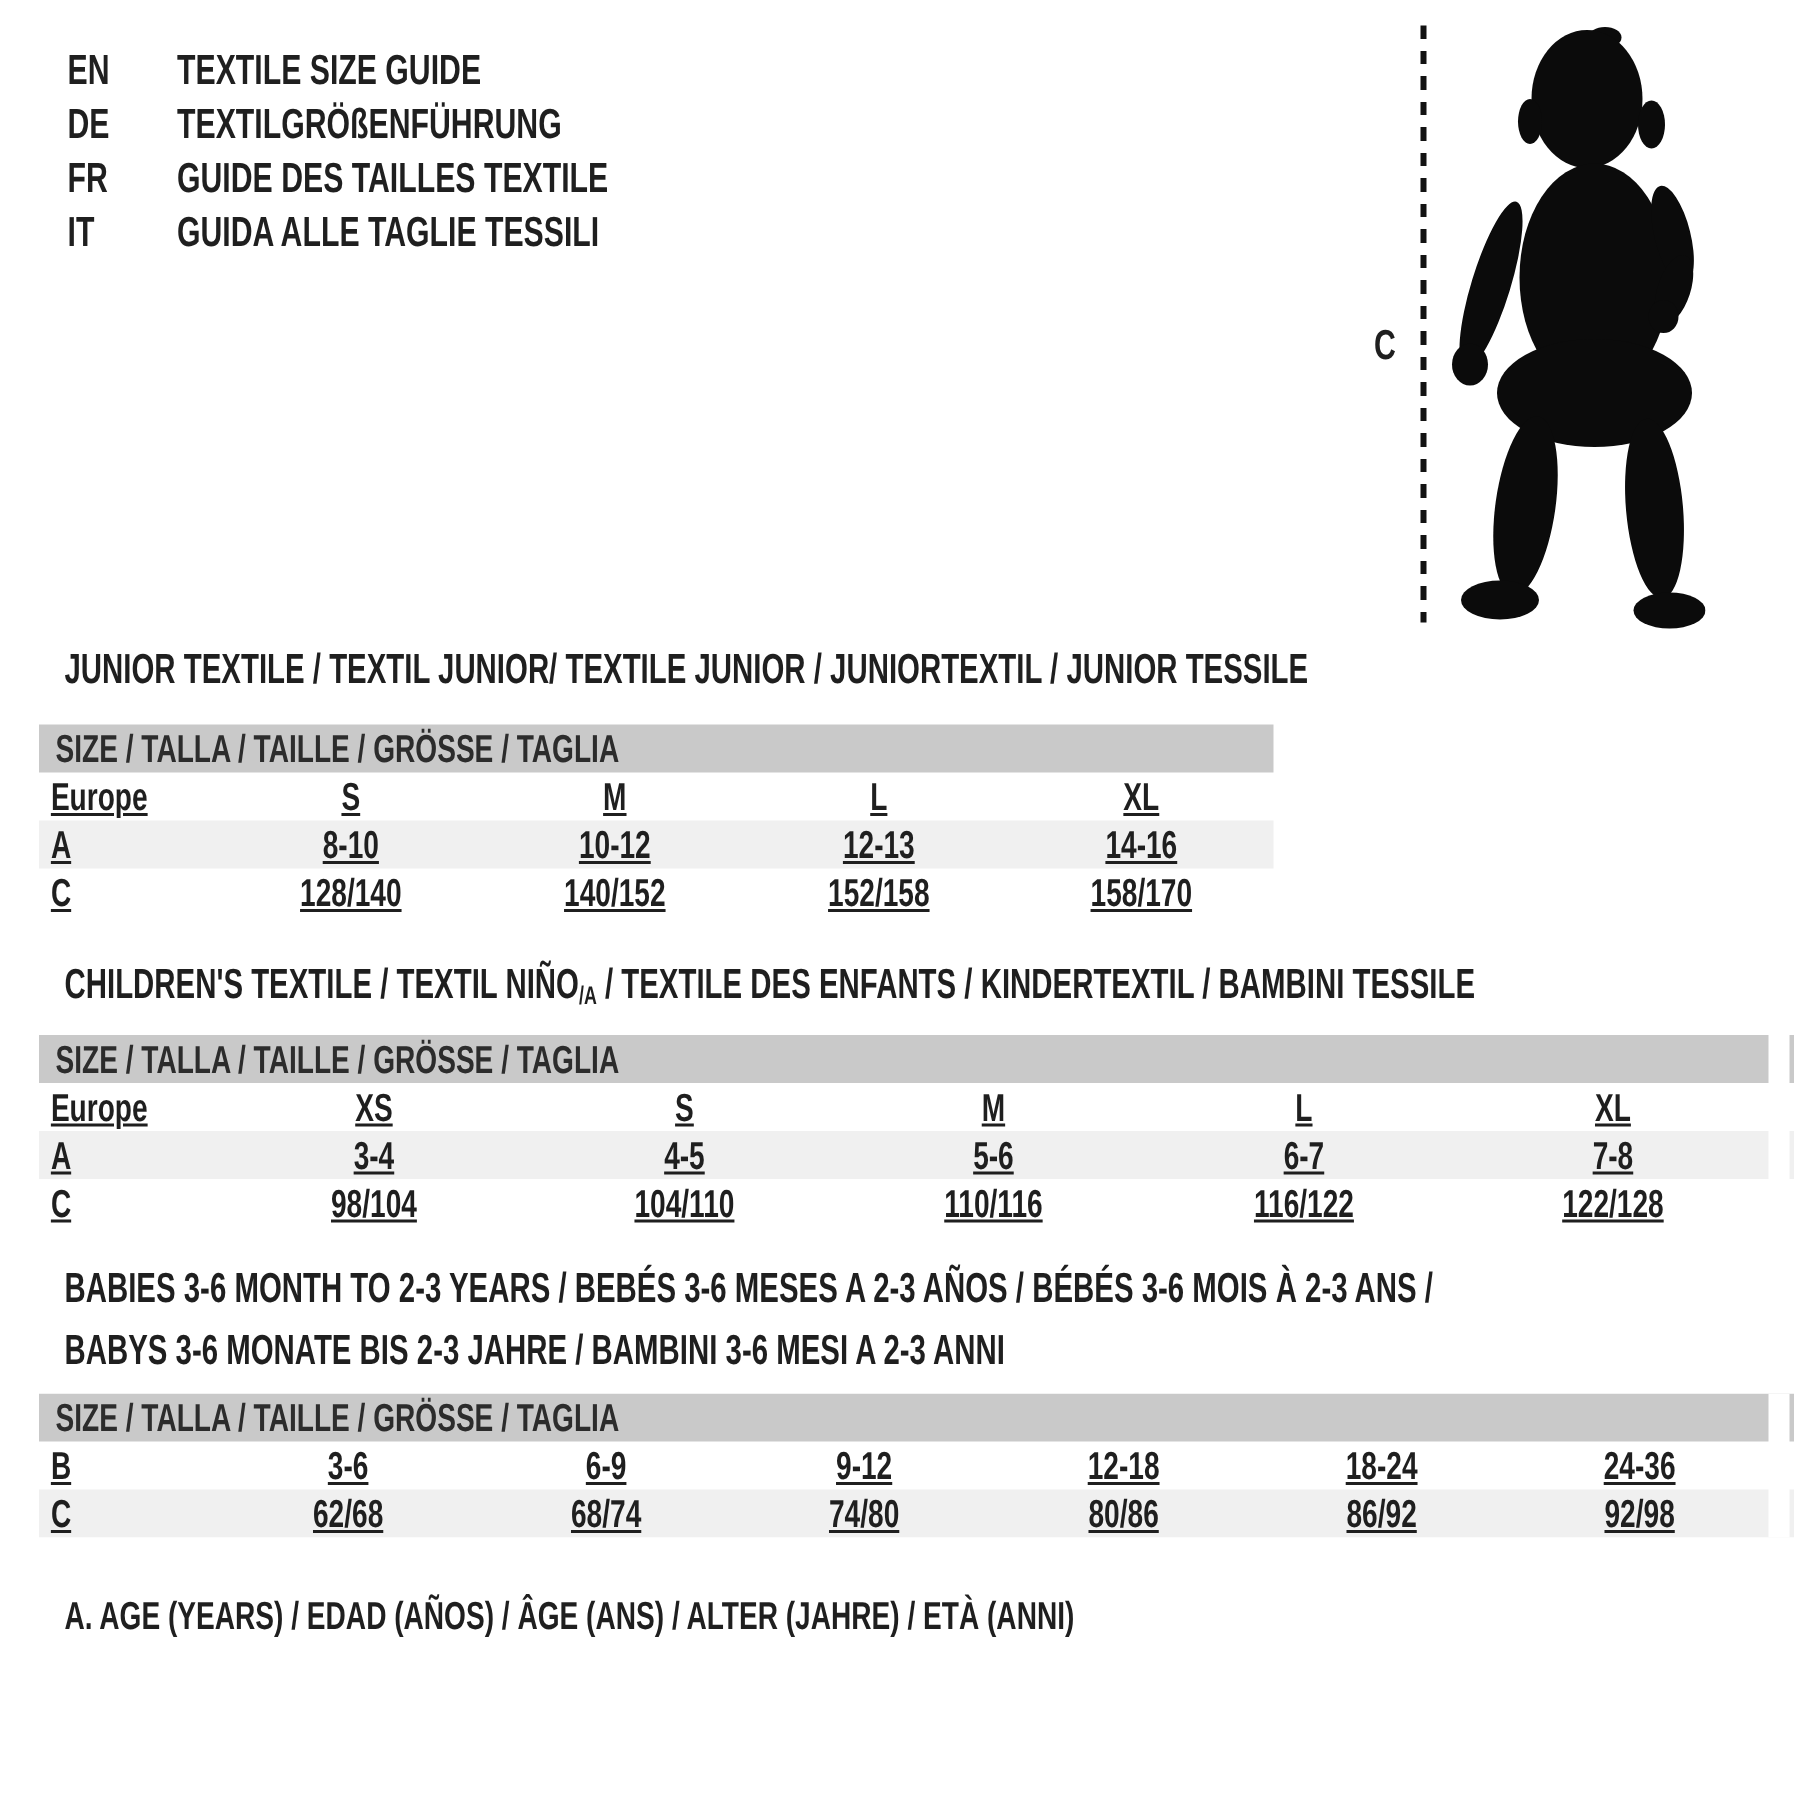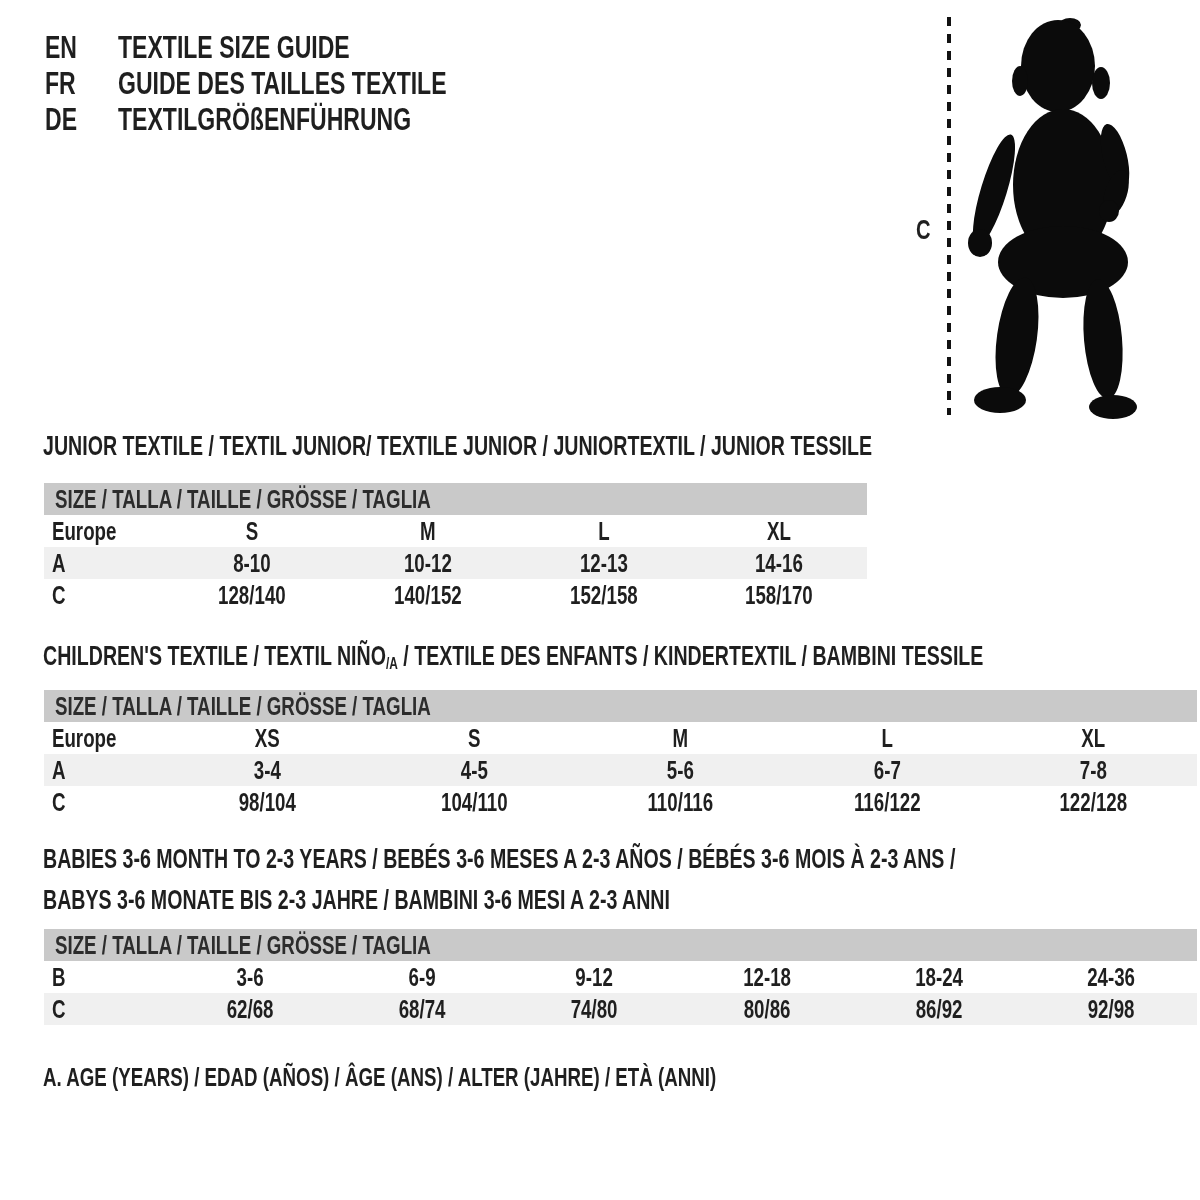--- a/index.html
+++ b/index.html
@@ -3,71 +3,75 @@
 <meta charset="utf-8">
 <style>
   html,body{margin:0;padding:0;background:#ffffff;}
   .sheet{
     position:relative;width:1200px;height:1200px;background:#ffffff;overflow:hidden;
     font-family:"Liberation Sans", sans-serif;font-weight:bold;color:#1f1f1f;
   }
   
   .cond{display:inline-block;transform:scaleX(0.72);transform-origin:0 50%;white-space:nowrap;}
   
-  .lang-block{position:absolute;left:45px;top:29px;font-size:32px;}
+  .lang-block{position:absolute;left:45px;top:29px;font-size:28px;}
   .lang-row{display:flex;height:36px;align-items:center;}
   .lang-code{width:73px;}
   
   .measure-line{
     position:absolute;left:947px;top:17px;width:4px;height:398px;
     background:repeating-linear-gradient(to bottom,#121212 0px,#121212 9px,transparent 9px,transparent 17px);
   }
   .measure-label{position:absolute;left:916px;top:214px;font-size:28px;}
   .figure-svg{position:absolute;left:967px;top:17px;}
   
   .tbl-title{position:absolute;left:43px;font-size:28px;line-height:30px;white-space:nowrap;transform:scaleX(0.70);transform-origin:0 0;}
   .sub-size{font-size:17px;vertical-align:-4px;}
   #t1-title{top:431px;}
   #t2-title{top:641px;}
   #t3-title{top:838px;line-height:41px;}
   
-  .tbl{position:absolute;left:44px;}
+  .tbl{position:absolute;left:26px;}
   #t1{top:483px;width:823px;}
   #t2{top:690px;width:1170px;}
   #t3{top:929px;width:1170px;}
   .bar{height:32px;background:#c9c9c9;display:flex;align-items:center;padding-left:11px;font-size:26px;color:#2c2c2c;}
   .trow{height:32px;display:flex;align-items:center;font-size:26px;position:relative;}
   .trow.shaded{background:#f0f0f0;}
-  .ri{display:flex;align-items:center;height:100%;}
+  .ri{display:flex;align-items:center;height:100%;text-decoration:underline;}
   .narrow .ri{width:100%;}
   .wide .ri{width:1153px;}
   .lbl{width:120px;padding-left:11px;box-sizing:border-box;transform:scaleX(0.72);transform-origin:0 50%;white-space:nowrap;}
   .cell{flex:1;text-align:center;transform:scaleX(0.72);white-space:nowrap;}
   .gutter{position:absolute;left:1153px;top:0;bottom:0;width:14px;background:#ffffff;z-index:2;}
   .wide{overflow:hidden;}
   
   .legend{position:absolute;left:43px;top:1058px;font-size:26px;line-height:39px;}
 </style>
 </head>
 <body>
 
 <div class="sheet">
 
   <div class="lang-block">
     <div class="lang-row">
       <span class="lang-code"><span class="cond">EN</span></span>
       <span class="cond">TEXTILE SIZE GUIDE</span>
     </div>
     <div class="lang-row">
+      <span class="lang-code"><span class="cond">DE</span></span>
+      <span class="cond">TEXTILGRÖßENFÜHRUNG</span>
+    </div>
+    <div class="lang-row">
       <span class="lang-code"><span class="cond">FR</span></span>
       <span class="cond">GUIDE DES TAILLES TEXTILE</span>
     </div>
     <div class="lang-row">
-      <span class="lang-code"><span class="cond">DE</span></span>
-      <span class="cond">TEXTILGRÖßENFÜHRUNG</span>
+      <span class="lang-code"><span class="cond">IT</span></span>
+      <span class="cond">GUIDA ALLE TAGLIE TESSILI</span>
     </div>
   </div>
 
   <div class="measure-line"></div>
   <div class="measure-label"><span class="cond">C</span></div>
   <svg class="figure-svg" width="170" height="405" viewBox="0 0 170 405">
     <g fill="#0b0b0b">
       <ellipse cx="103" cy="8" rx="11" ry="7"></ellipse>
       <ellipse cx="91" cy="49" rx="37" ry="46"></ellipse>
       <ellipse cx="53" cy="64" rx="8" ry="15"></ellipse>

